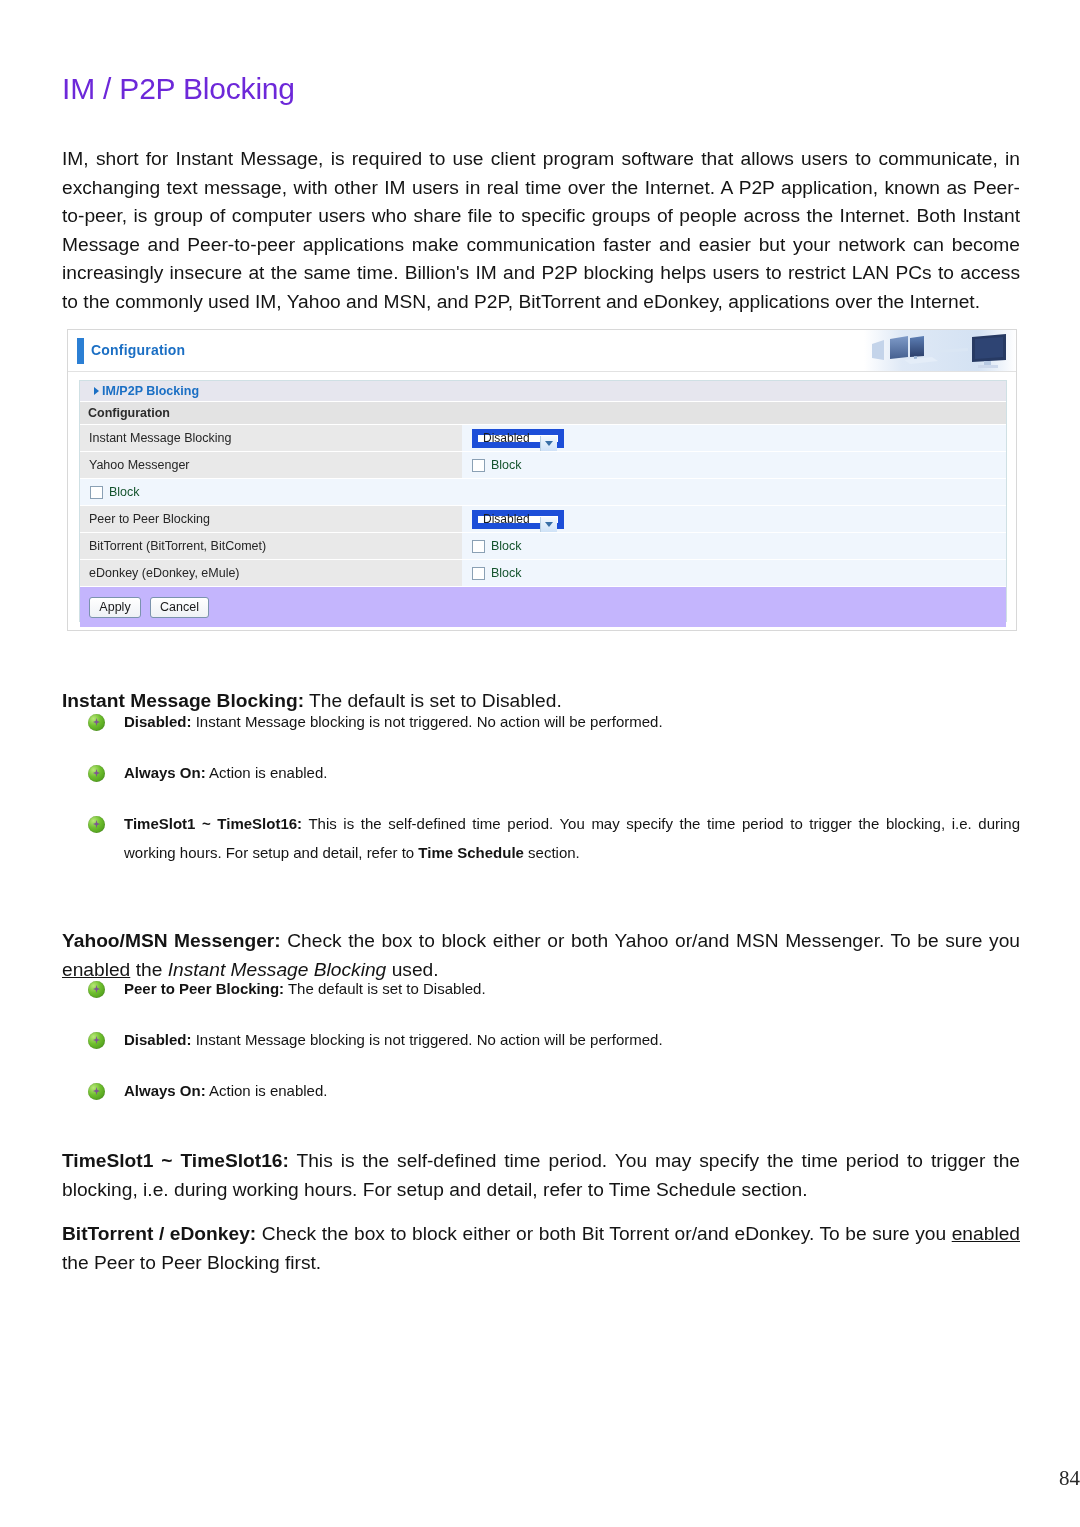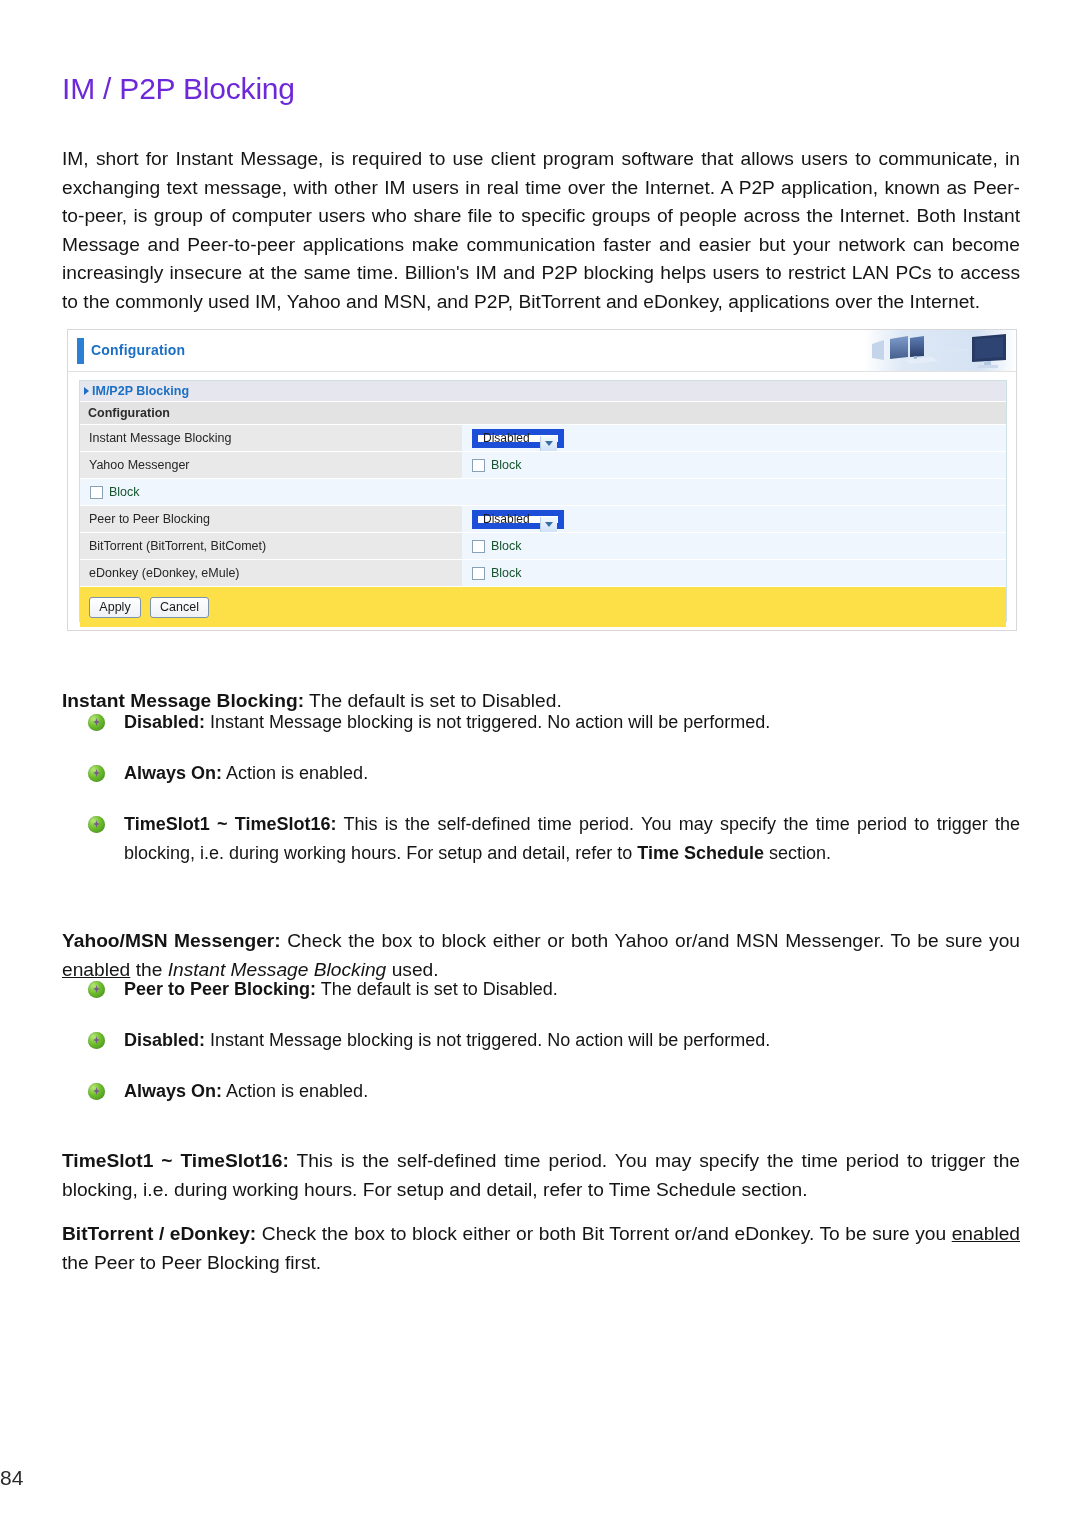--- a/index.html
+++ b/index.html
@@ -96,21 +96,21 @@
     bottom: 8px;
     border: 1px solid #cfe0e4;
     background: #ffffff;
   }
 
   .sec-title {
     height: 21px;
     background: #e6e6ee;
     display: flex;
     align-items: center;
-    padding-left: 4px;
+    padding-left: 14px;
     border-bottom: 1px solid #ffffff;
   }
   .sec-title .tri {
     width: 0; height: 0;
     border-left: 5px solid #1b6fc4;
     border-top: 4px solid transparent;
     border-bottom: 4px solid transparent;
     margin-right: 3px;
   }
   .sec-title .sec-txt {
@@ -189,21 +189,21 @@
   .cbx {
     width: 13px; height: 13px;
     border: 1px solid #8aa0b4;
     background: #ffffff;
     margin-right: 6px;
   }
   .cbx-lbl { font-size: 12.5px; color: #14532d; }
 
   .btn-row {
     height: 40px;
-    background: #fde047;
+    background: #c4b5fd;
     display: flex;
     align-items: center;
     padding-left: 9px;
     margin-top: 1px;
   }
   .btn {
     height: 21px;
     min-width: 52px;
     padding: 0 9px;
     border: 1px solid #7b93ad;
@@ -230,21 +230,21 @@
   }
   .blk.nojust { text-align: left; }
   .blk b { font-weight: bold; }
   .blk i { font-style: italic; }
   .blk u { text-decoration: underline; }
 
   .bullet {
     position: absolute;
     left: 88px;
     width: 932px;
-    font-size: 18px;
+    font-size: 15px;
     line-height: 28.5px;
     color: #141414;
     padding-left: 36px;
     text-align: justify;
   }
   .bullet.nojust { text-align: left; }
   .gicon {
     position: absolute;
     left: 0px;
     top: 6px;
@@ -264,22 +264,22 @@
     clip-path: polygon(50% 0%, 62% 38%, 100% 50%, 62% 62%, 50% 100%, 38% 62%, 0% 50%, 38% 38%);
     opacity: 0.85;
   }
 
   
   .page-no {
     position: absolute;
     left: 0;
     top: 1466px;
     width: 1080px;
-    text-align: left;
-    font-family: Liberation Sans, sans-serif;
+    text-align: right;
+    font-family: Liberation Serif, serif;
     font-size: 21px;
     color: #2a2a2a;
   }
 </style>
 </head>
 <body>
 
 <div class="page">
 
   <h1 class="doc-title">IM / P2P Blocking</h1>

